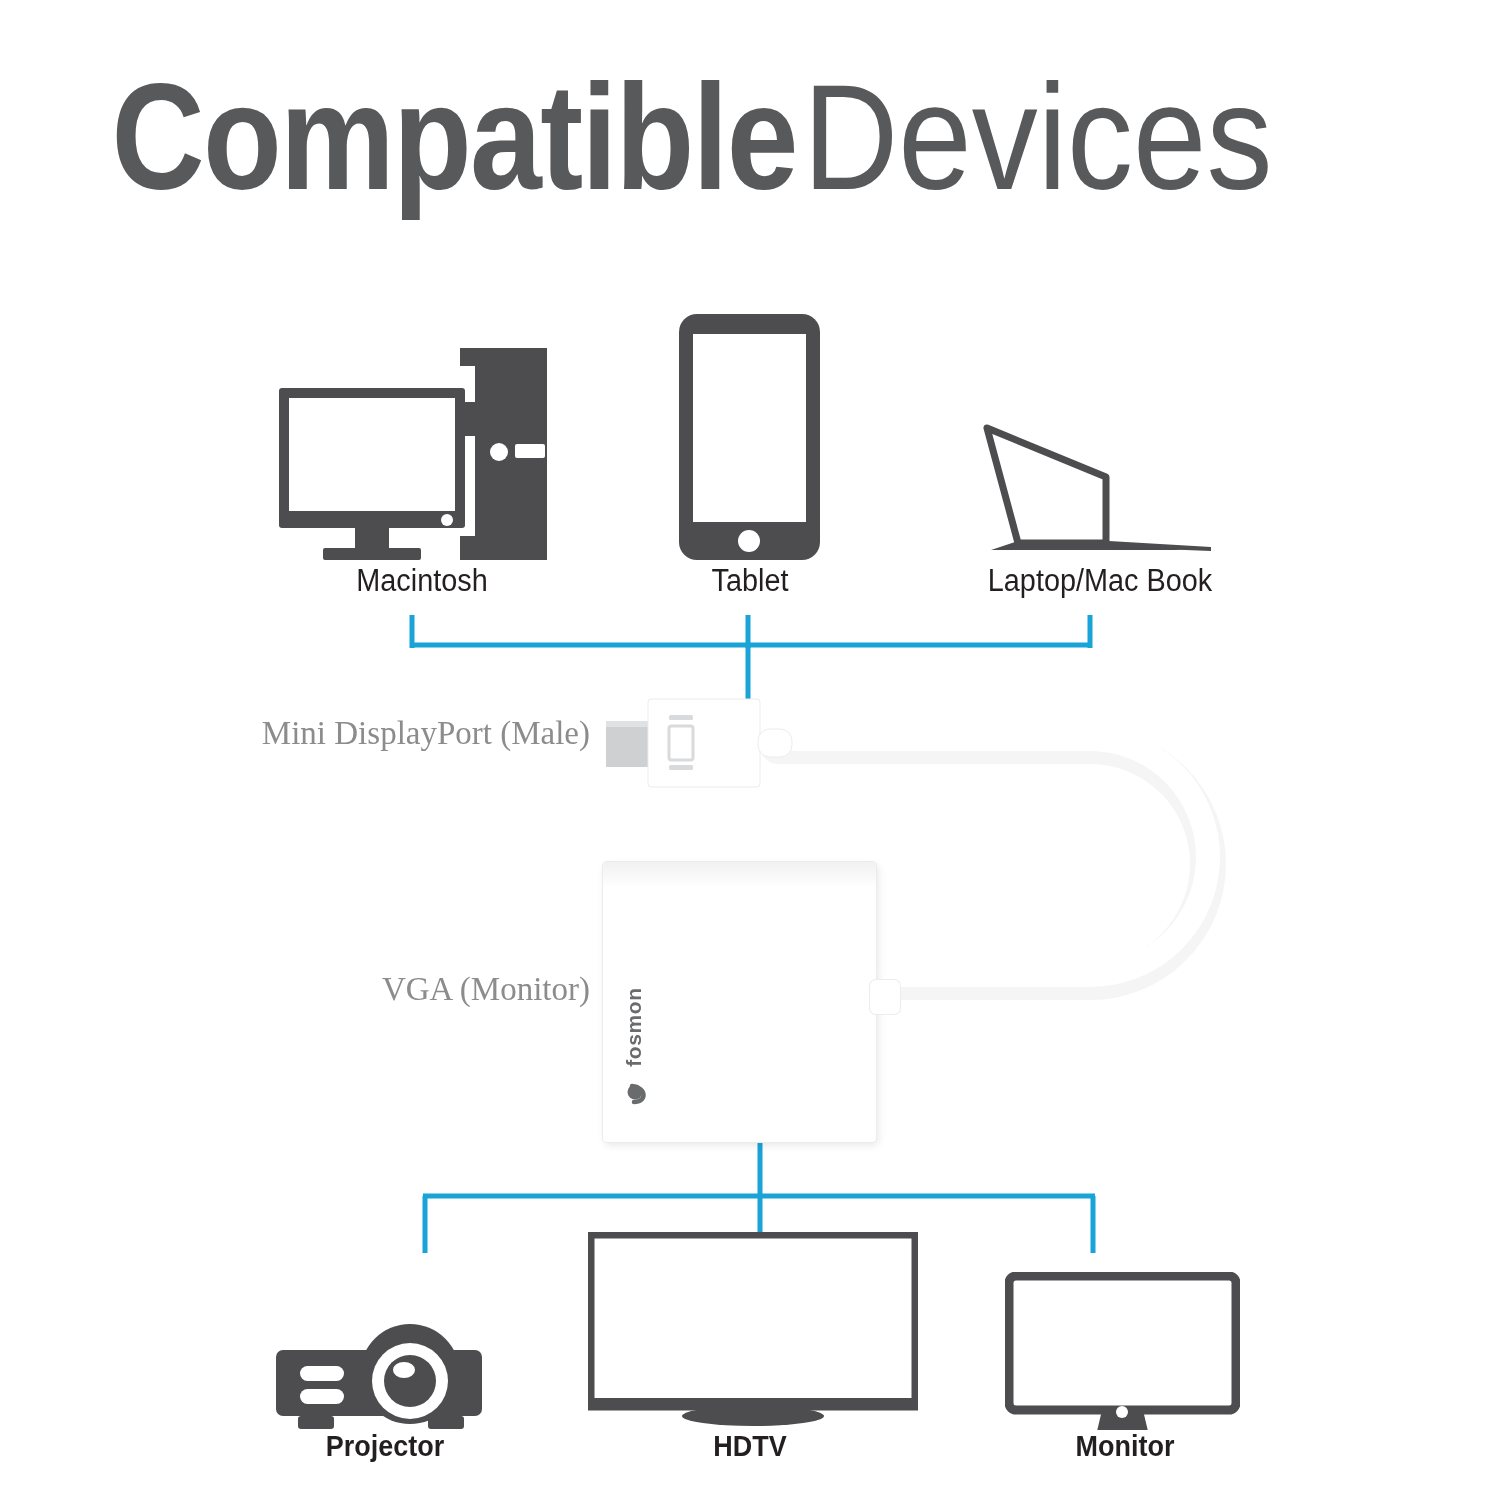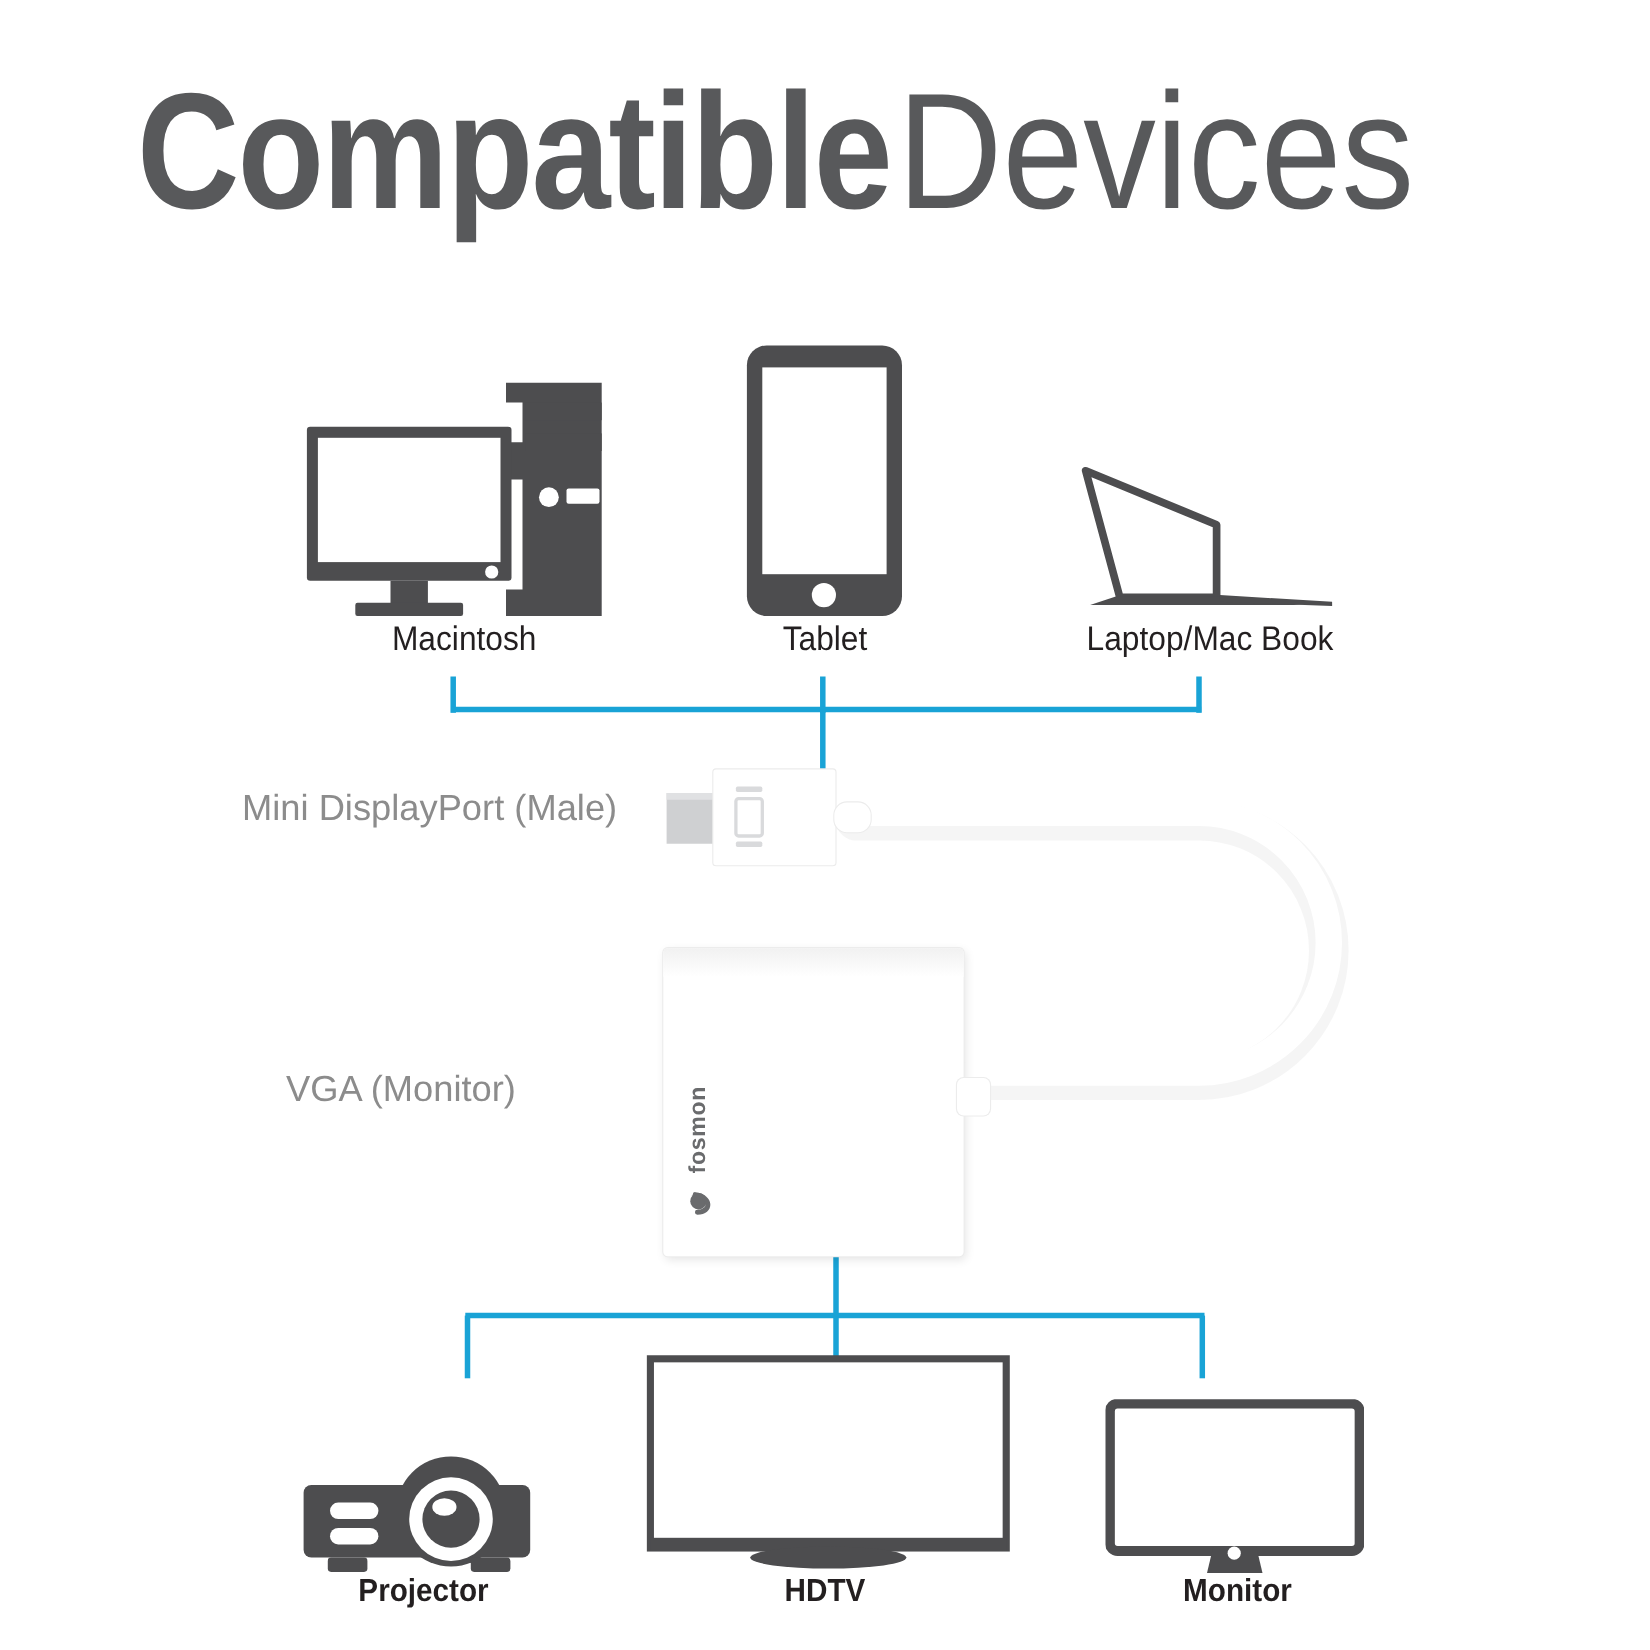--- a/index.html
+++ b/index.html
@@ -23,21 +23,20 @@
   
   .title {
     position: absolute;
     left: 0;
     top: 62px;
     width: 1336px;
     text-align: center;
     white-space: nowrap;
     line-height: 1;
     color: #58595b;
-    margin-left: 13px;
   }
   .title .strong {
     font-family: "Liberation Sans Narrow", "Liberation Sans", sans-serif;
     font-weight: 700;
     font-size: 150px;
     letter-spacing: -2px;
     transform: scaleX(0.86);
     transform-origin: right center;
     display: inline-block;
   }
@@ -68,26 +67,26 @@
   }
   .dev-label.bottom {
     font-weight: 700;
     font-size: 29px;
   }
 
   
   .port-label {
     position: absolute;
     color: #8c8c8c;
-    font-family: Liberation Sans, sans-serif;
+    font-family: Liberation Serif, serif;
     font-weight: 400;
     font-size: 33px;
     line-height: 1;
     white-space: nowrap;
-    text-align: left;
+    text-align: right;
   }
 
   
   #wires { position: absolute; left: 0; top: 0; }
 
   
   .icon-svg { position: absolute; }
   .vga-body {
     position: absolute;
     background: #ffffff;

